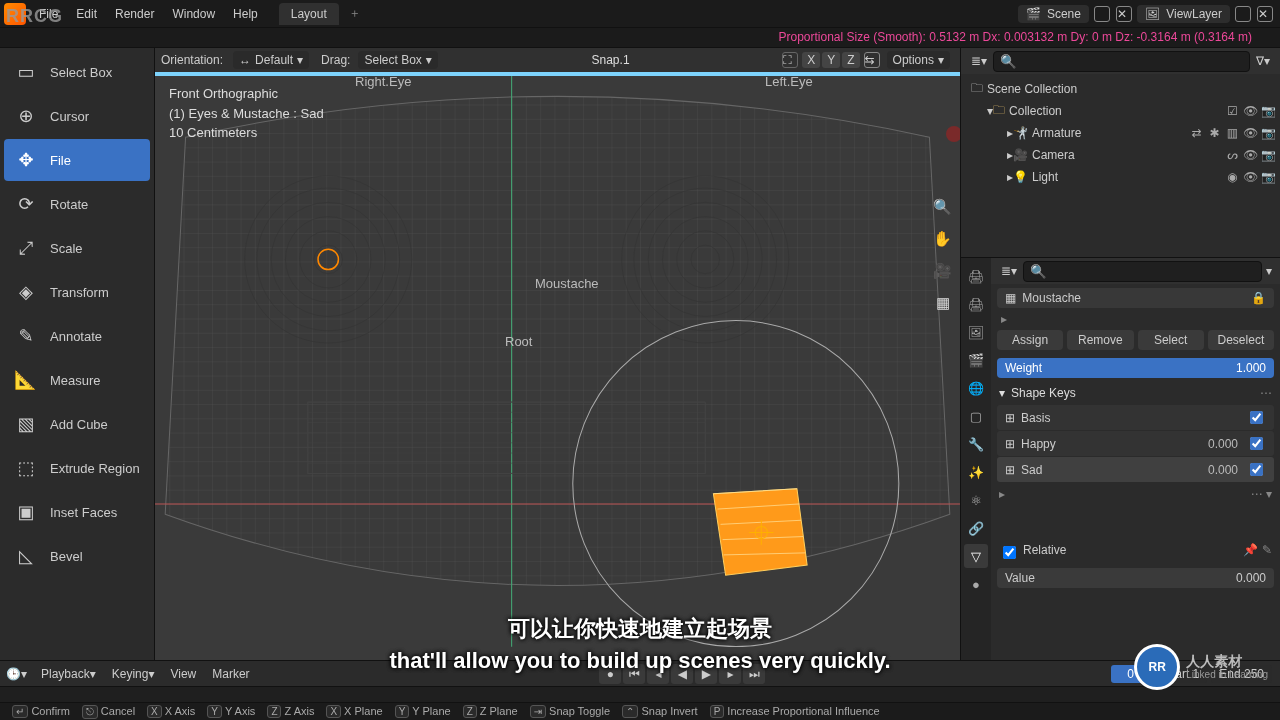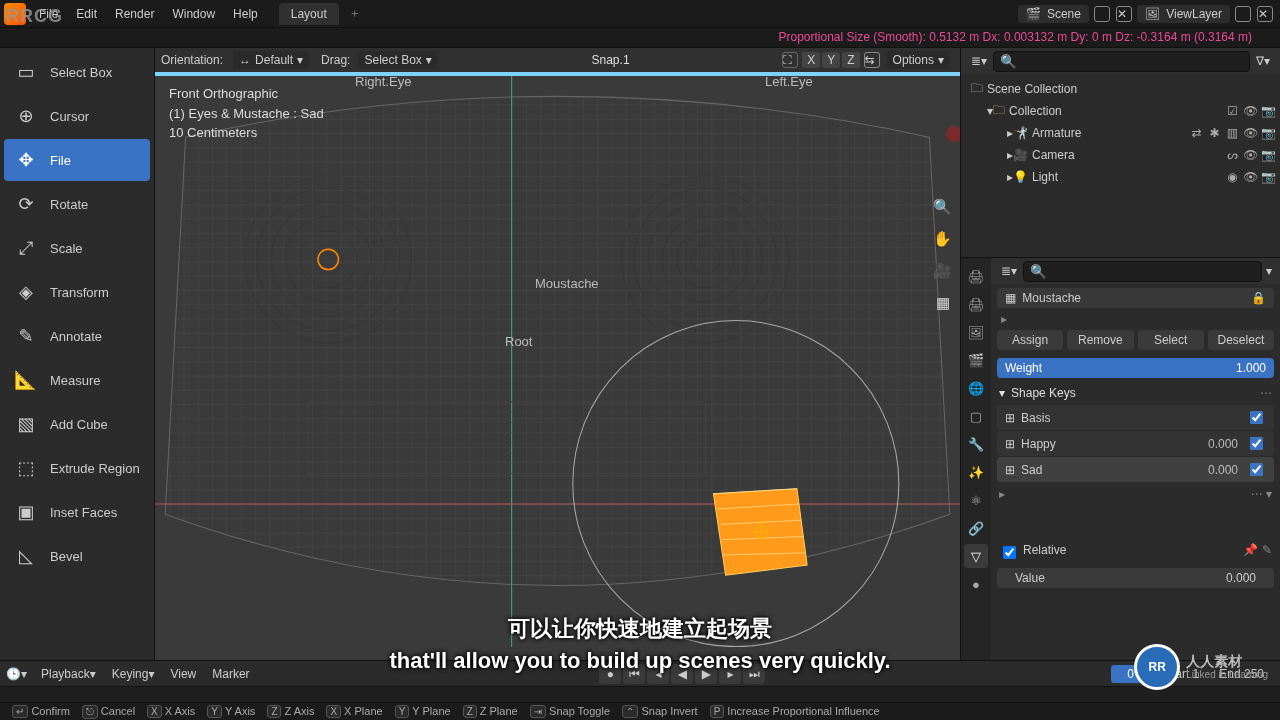--- a/index.html
+++ b/index.html
@@ -64,21 +64,21 @@
 .vg-row{display:flex;align-items:center;background:#383838;border-radius:4px;margin:4px 6px;padding:3px 8px;}
 .btnrow{display:flex;gap:4px;padding:4px 6px;}
 .btnrow .btn{flex:1;text-align:center;background:#3a3a3a;border-radius:4px;padding:3px 0;}
 .panel-hdr{display:flex;align-items:center;padding:4px 8px;color:#ddd;}
 .panel-hdr .chev{margin-right:6px;}
 .sk-row{display:flex;align-items:center;background:#333;margin:1px 6px;padding:3px 8px;border-radius:3px;}
 .sk-row.active{background:#404040;}
 .sk-row .val{color:#bbb;margin-left:auto;margin-right:8px;}
 .sk-row input[type=checkbox]{accent-color:#3a72c4;}
 .weight-bar{margin:4px 6px;background:#3a72c4;border-radius:4px;padding:3px 8px;display:flex;color:#fff;}
-.numfield{display:flex;background:#3a3a3a;border-radius:4px;margin:2px 6px;padding:3px 18px;color:#ccc;}
+.numfield{display:flex;background:#3a3a3a;border-radius:4px;margin:2px 6px;padding:3px 8px;color:#ccc;}
 .numfield .lab{flex:1;}
 
 
 .timeline{height:26px;background:#2b2b2b;border-top:1px solid #111;display:flex;align-items:center;padding:0 6px;font-size:12px;}
 .timeline .dd{padding:0 8px;display:flex;align-items:center;}
 .timeline .btn{width:22px;height:20px;display:flex;align-items:center;justify-content:center;background:#3a3a3a;border-radius:3px;margin:0 1px;}
 .timeline .cur{background:#3a72c4;border-radius:3px;padding:2px 16px;color:#fff;margin:0 4px;}
 .timeline .range{background:#2a2a2a;border-radius:3px;padding:2px 8px;margin:0 2px;}
 
 

